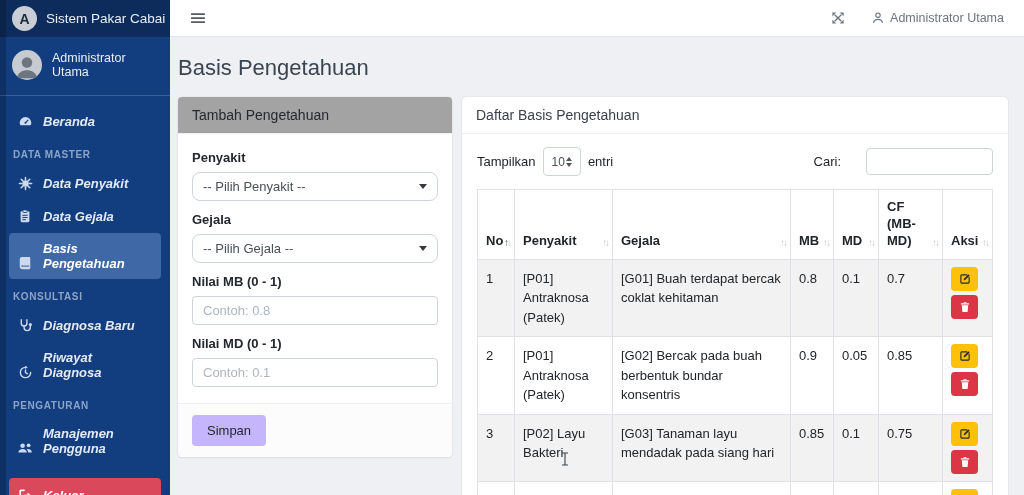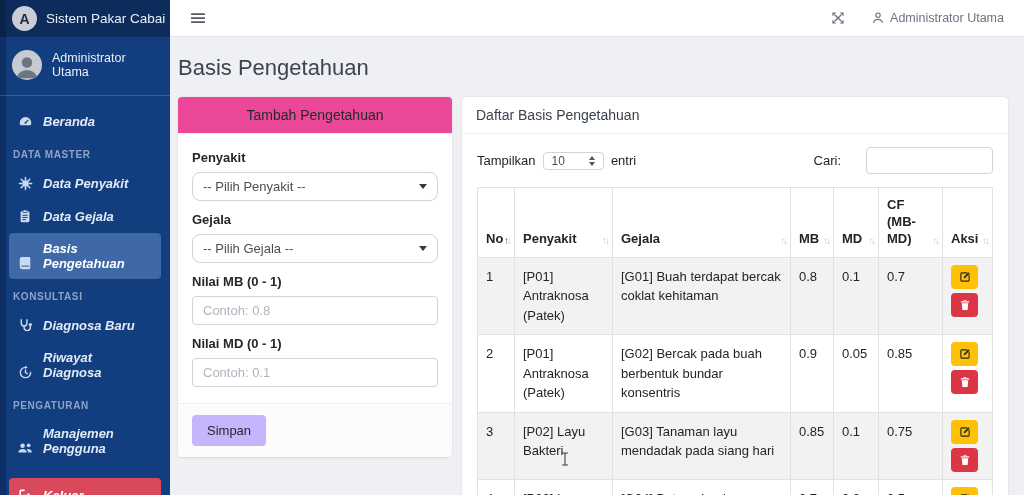--- a/index.html
+++ b/index.html
@@ -47,21 +47,21 @@
   .icon-btn { cursor:pointer; display:flex; }
   
   .content { position:absolute; left:170px; top:37px; right:0; bottom:0;
     padding:10px 17px 0 8px; }
   .page-title { font-size:22px; font-weight:500; color:#3a4551; margin:8px 0 16px; }
   .row { display:flex; gap:10px; align-items:flex-start; }
   .card { background:#fff; border-radius:4px;
     box-shadow:0 0 1px rgba(0,0,0,.28), 0 1px 2px rgba(0,0,0,.06); }
   .card-header { padding:10px 14px; font-size:14px; color:#39424c;
     border-bottom:1px solid #edf0f2; border-radius:4px 4px 0 0; }
-  .card-header.yellow { background:#ec4899; color:#25292e;text-align:center; }
+  .card-header.yellow { background:#a3a3a3; color:#25292e; }
   
   .form-card { width:274px; flex:none; }
   .form-card .card-body { padding:5px 14px 16px; }
   .form-label { display:block; font-size:13px; font-weight:bold; color:#23282d;
     margin:11px 0 7px; }
   .select { height:29px; border:1px solid #ced4da; border-radius:8px; display:flex;
     align-items:center; justify-content:space-between; padding:0 10px; font-size:13px;
     color:#495057; background:#fff; cursor:pointer; }
   .caret { width:0; height:0; border-left:4px solid transparent;
     border-right:4px solid transparent; border-top:5px solid #343a40; }
@@ -71,22 +71,22 @@
   .card-footer { border-top:1px solid #edf0f2; padding:11px 14px; background:#fcfcfd;
     border-radius:0 0 4px 4px; }
   .btn-yellow { background:#c4b5fd; border:none; border-radius:4px; padding:8px 15px;
     font-size:13px; color:#23282d; cursor:pointer; font-family:inherit; }
   
   .table-card { flex:1; }
   .table-card .card-body { padding:13px 15px 15px; }
   .table-controls { display:flex; justify-content:space-between; align-items:center;
     font-size:13px; color:#212529; }
   .length { display:flex; align-items:center; gap:7px; }
-  .mini-select { border:1px solid #ced4da; border-radius:4px; height:18px;
-    display:flex; align-items:center; gap:24px; padding:0 8px; font-size:12px;
+  .mini-select { border:1px solid #ced4da; border-radius:4px; height:29px;
+    display:flex; align-items:center; gap:1px; padding:0 8px; font-size:12px;
     color:#495057; cursor:pointer; }
   .updown { display:flex; flex-direction:column; gap:2px; }
   .tri-up { width:0; height:0; border-left:3.5px solid transparent;
     border-right:3.5px solid transparent; border-bottom:4px solid #555; }
   .tri-down { width:0; height:0; border-left:3.5px solid transparent;
     border-right:3.5px solid transparent; border-top:4px solid #555; }
   .search { display:flex; align-items:center; gap:25px; }
   .search-input { width:127px; height:27px; border:1px solid #ced4da; border-radius:4px;
     padding:0 8px; font-size:13px; font-family:inherit; }
   table { width:100%; border-collapse:collapse; margin-top:13px; font-size:13px;

